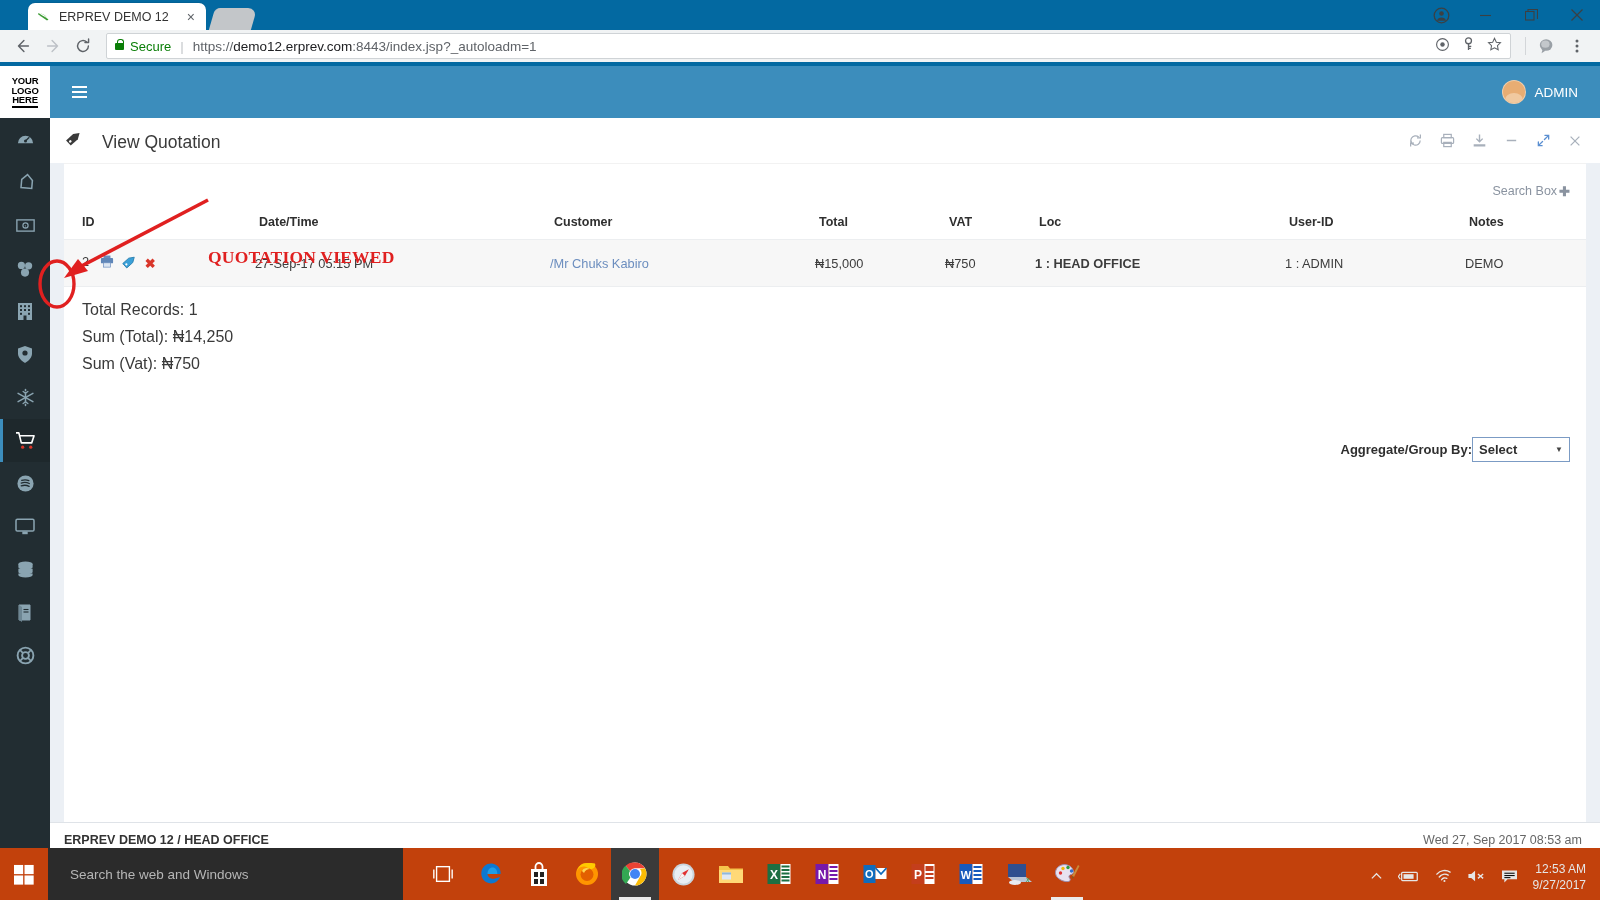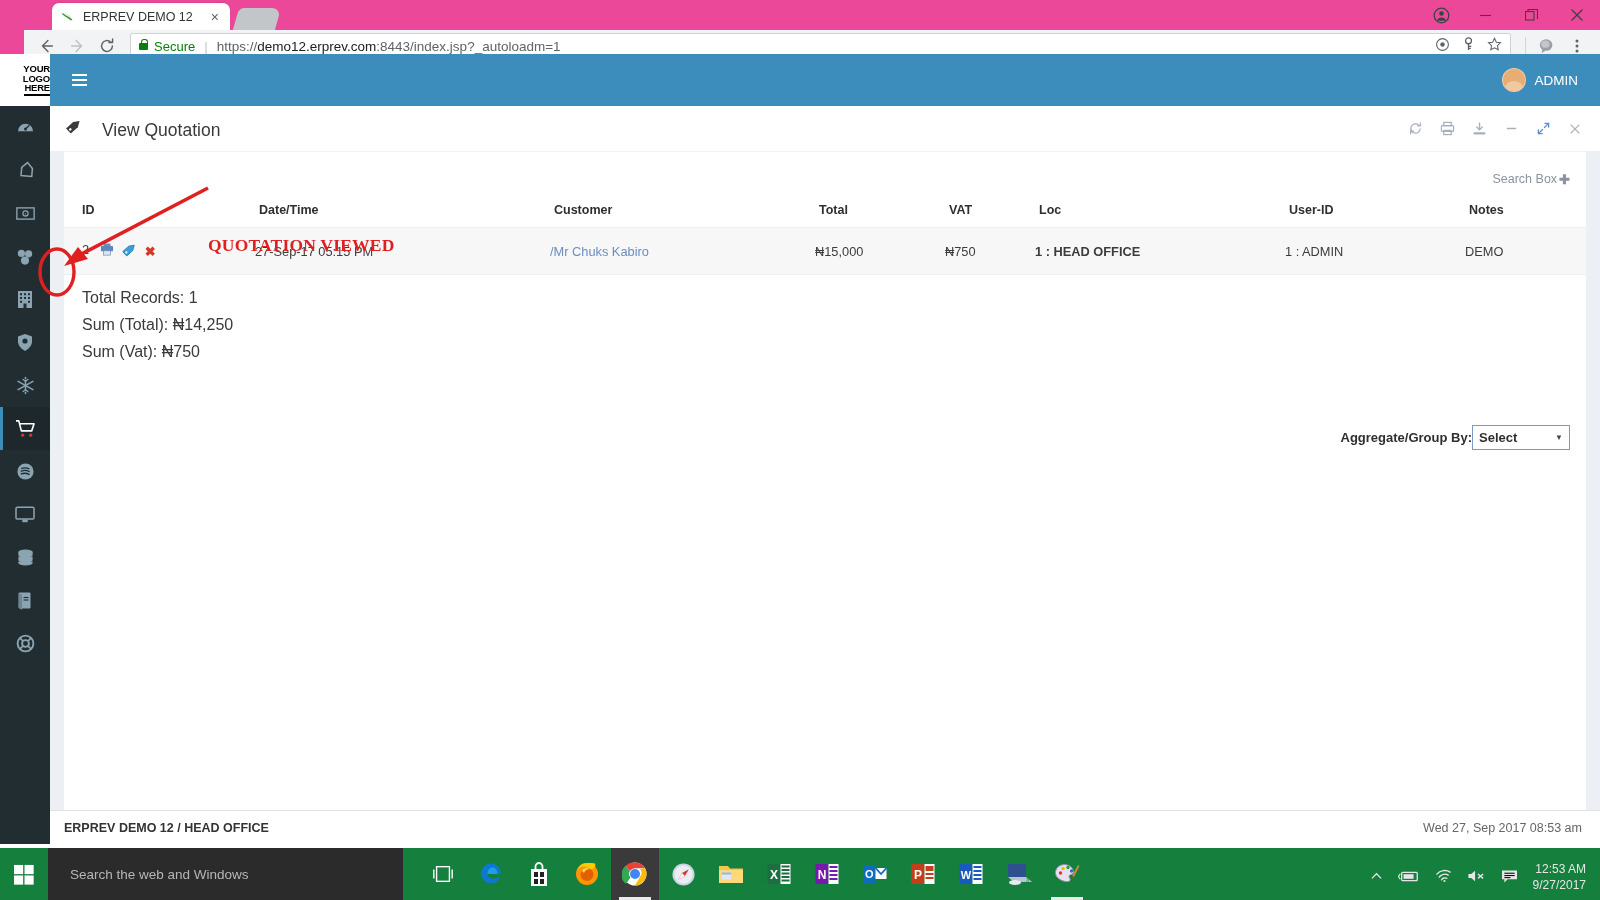--- a/index.html
+++ b/index.html
@@ -3,21 +3,21 @@
 <meta charset="utf-8">
 <style>
   * { box-sizing: border-box; margin: 0; padding: 0; }
   html, body {
     width: 1600px; height: 900px; overflow: hidden;
     font-family: "Liberation Sans", sans-serif;
     background: #fff;
   }
 
   
-  .browser-chrome { background: #ec4899; width: 1600px; height: 54px; position: relative; padding-left: 24px; }
+  .browser-chrome { background: #0369a1; width: 1600px; height: 66px; position: relative; }
   .tab-strip { height: 30px; position: relative; padding-top: 4px; }
   .tab {
     position: absolute; left: 28px; top: 3px;
     width: 178px; height: 27px;
     background: #fff;
     border-radius: 7px 7px 0 0;
     display: flex; align-items: center;
     padding: 0 8px;
     box-shadow: 0 -1px 1px rgba(0,0,0,.08);
   }
@@ -82,21 +82,21 @@
   .app { position: relative; width: 1600px; height: 790px; background: #fff; }
 
   .sidebar {
     position: absolute; left: 0; top: 0;
     width: 50px; height: 790px;
     background: #222d32;
   }
   .logo-box {
     width: 50px; height: 52px; background: #fff;
     display: flex; flex-direction: column;
-    align-items: flex-end; justify-content: center;
+    align-items: center; justify-content: center;
     line-height: 1.02;
   }
   .logo-box span {
     font-size: 9.5px; font-weight: bold; color: #000;
     font-family: "Liberation Sans", sans-serif; letter-spacing: -.2px;
   }
   .logo-box span:last-child { border-bottom: 2.5px solid #000; padding-bottom: 1px; }
   .side-item {
     width: 50px; height: 43px;
     display: flex; align-items: center; justify-content: center;
@@ -223,21 +223,21 @@
     left: 208px; top: 180px; color: #e02020;
     font-family: "Liberation Serif", serif;
     font-weight: bold; font-size: 17.5px; line-height: 1.33;
     letter-spacing: .2px;
   }
   .annot-svg { left: 0; top: 0; }
 
   
   .taskbar {
     position: absolute; left: 0; top: 848px;
-    width: 1600px; height: 52px; background: #15803d;
+    width: 1600px; height: 52px; background: #c2410c;
     display: flex; align-items: center;
   }
   .start-btn { width: 48px; height: 52px; display: flex; align-items: center; justify-content: center; }
   .tb-search {
     width: 355px; height: 52px; background: #2b2b2b;
     display: flex; align-items: center; padding-left: 22px;
     color: #b6b6b6; font-size: 13.5px;
   }
   .tb-icons { display: flex; align-items: center; gap: 0; margin-left: 16px; }
   .tb-ico {

